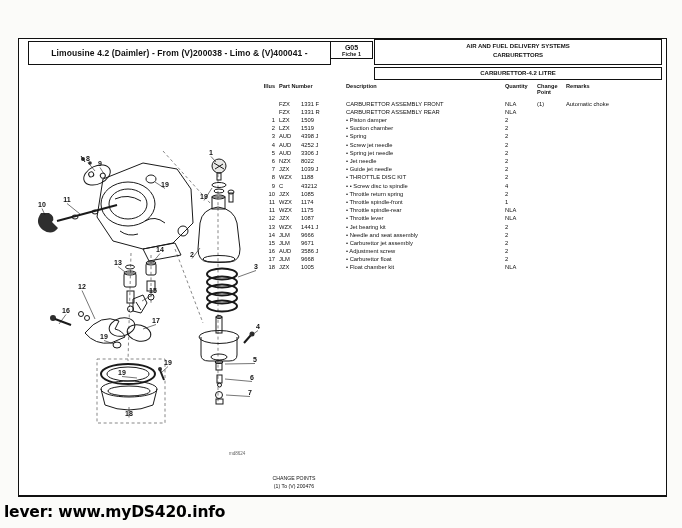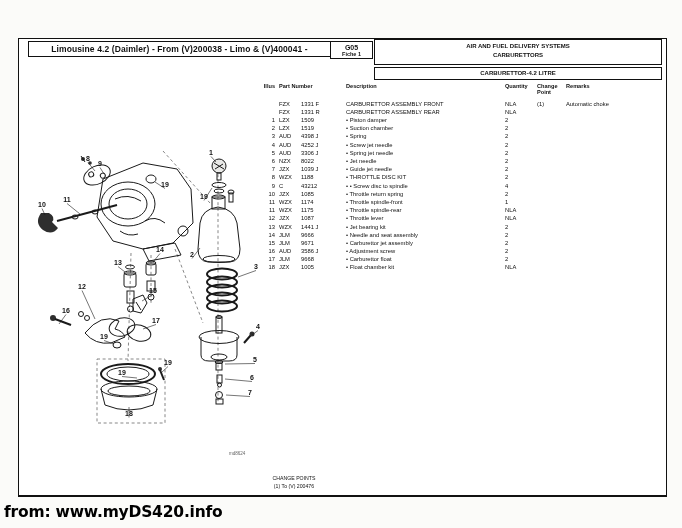--- a/index.html
+++ b/index.html
@@ -5,21 +5,21 @@
   html,body{margin:0;padding:0;}
   body{
     width:682px;height:528px;position:relative;background:#fbfbf9;
     font-family:"Liberation Sans",sans-serif;color:#111;overflow:hidden;
   }
   .page{
     position:absolute;left:18px;top:38px;width:649px;height:459px;
     background:#fff;border:1px solid #111;border-bottom-width:2px;box-sizing:border-box;
   }
   .box{position:absolute;border:1px solid #111;box-sizing:border-box;background:#fff;}
-  .title-box{left:9px;top:2px;width:303px;height:16px;display:flex;align-items:center;justify-content:center;}
+  .title-box{left:9px;top:2px;width:303px;height:24px;display:flex;align-items:center;justify-content:center;}
   .title-box span{font-size:8.5px;font-weight:bold;letter-spacing:.1px;}
   .fiche-box{left:311px;top:2px;width:43px;height:18px;text-align:center;line-height:1;padding-top:2px;}
   .fiche-code{font-size:7px;font-weight:bold;display:block;}
   .fiche-sub{font-size:5.5px;font-weight:bold;display:block;margin-top:1px;}
   .sys-box{left:355px;top:0px;width:288px;height:26px;text-align:center;}
   .sys-box div{font-size:6px;font-weight:bold;margin-top:3px;}
   .sub-box{left:355px;top:28px;width:288px;height:13px;text-align:center;}
   .sub-box div{font-size:6px;font-weight:bold;margin-top:2px;}
 
   .tablewrap{position:absolute;left:240px;top:45px;width:404px;}
@@ -422,13 +422,13 @@
       <text x="225" y="324" class="callout">7</text>
     </svg>
 
   <div class="footnote">
     <div>CHANGE POINTS</div>
     <div>(1) To (V) 200476</div>
   </div>
 
 </div>
 
-<div class="source-line">from: www.myDS420.info</div>
+<div class="source-line">lever: www.myDS420.info</div>
 
 </body></html>

